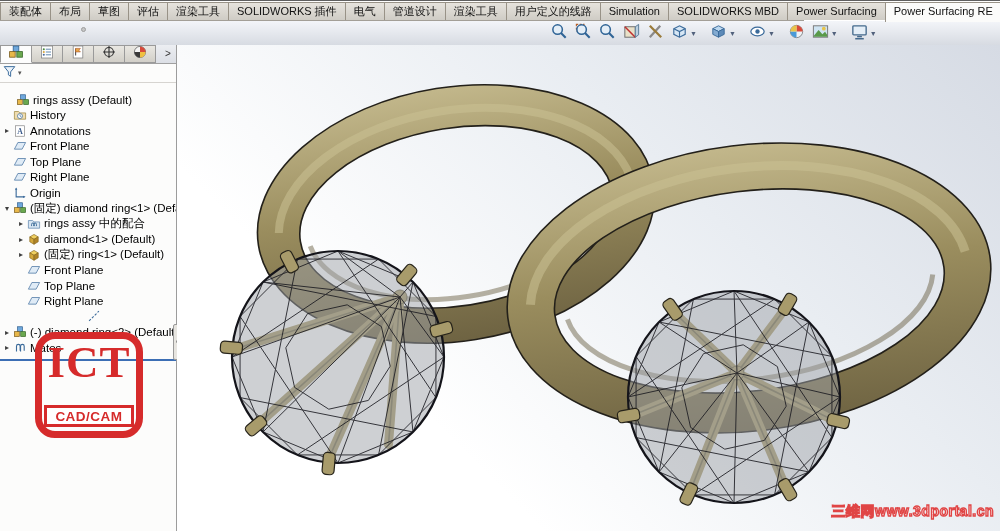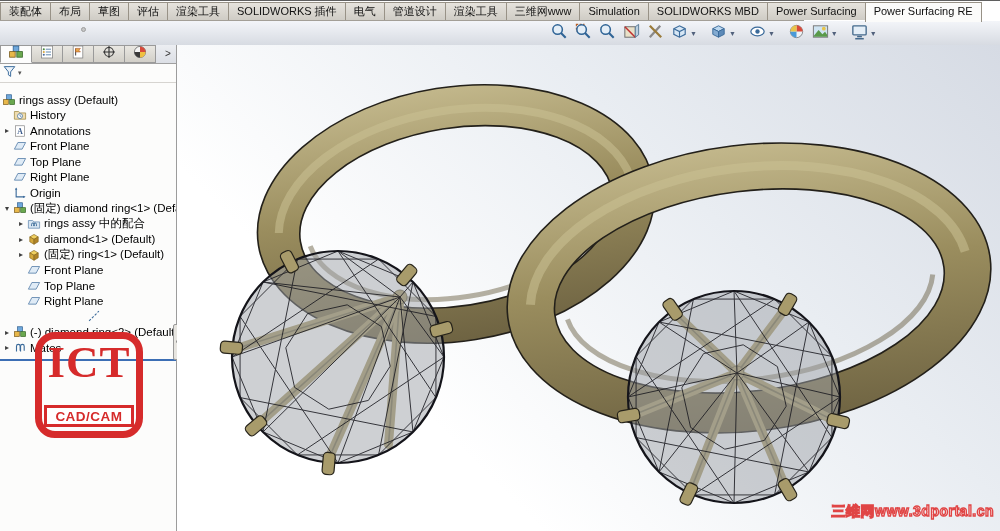--- a/index.html
+++ b/index.html
@@ -72,21 +72,21 @@
 <div class="tabbar">
     <div class="cmd-tab">装配体</div>
     <div class="cmd-tab">布局</div>
     <div class="cmd-tab">草图</div>
     <div class="cmd-tab">评估</div>
     <div class="cmd-tab">渲染工具</div>
     <div class="cmd-tab">SOLIDWORKS 插件</div>
     <div class="cmd-tab">电气</div>
     <div class="cmd-tab">管道设计</div>
     <div class="cmd-tab">渲染工具</div>
-    <div class="cmd-tab">三维网www</div>
+    <div class="cmd-tab">用户定义的线路</div>
     <div class="cmd-tab">Simulation</div>
     <div class="cmd-tab">SOLIDWORKS MBD</div>
     <div class="cmd-tab">Power Surfacing</div>
     <div class="cmd-tab active">Power Surfacing RE</div>
   </div>
 
 <div class="toolstrip">
   <div class="grip-dot"></div>
   <div class="headsup">
       <div class="hbtn">
@@ -219,21 +219,21 @@
       </div>
       <span class="pmore">&gt;</span>
   </div>
   <div class="filter-row">
     <span class="ficon"><svg viewBox="0 0 20 20">
           <path d="M3 3.5 H17 L11.5 10.5 V16.5 L8.5 14.5 V10.5 Z" fill="#eaf2fa" stroke="#3a6a9a" stroke-width="1.3"></path>
         </svg></span>
     <span class="fcaret">▾</span>
   </div>
   <div class="tree">
-  <div class="trow" style="padding-left: 2px;">
+  <div class="trow" style="padding-left: 16px;">
         <span class="arrow" style="width: 0px;"></span>
         <span class="ticon">
           <svg viewBox="0 0 20 20">
             <rect x="6.5" y="2.5" width="7" height="7" fill="#6fa8dc" stroke="#2f5f8f"></rect>
             <rect x="2" y="9.5" width="7" height="7" fill="#e8b84a" stroke="#7a5c1e"></rect>
             <rect x="11" y="9.5" width="7" height="7" fill="#6aa84f" stroke="#3a6a2a"></rect>
           </svg>
         </span>
         <span class="tlabel">rings assy  (Default)</span>
       </div>

